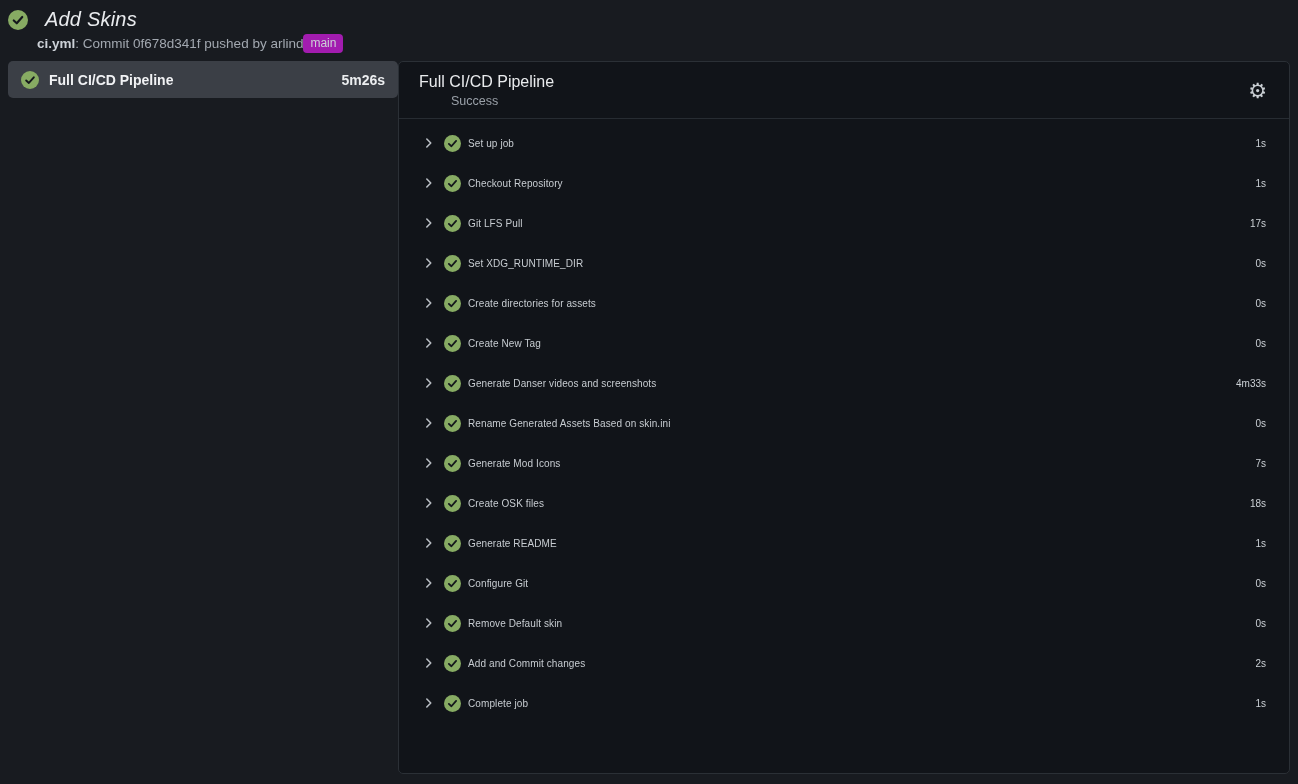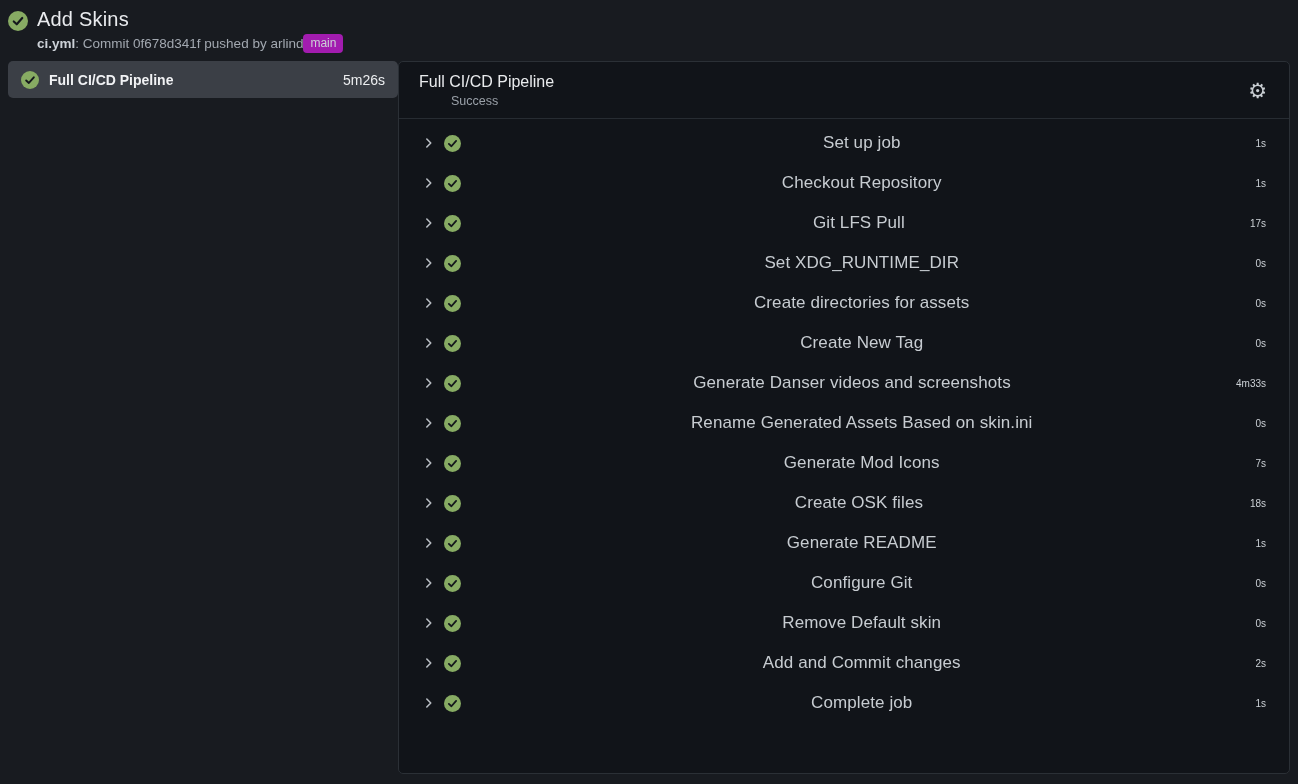--- a/index.html
+++ b/index.html
@@ -7,42 +7,42 @@
     width: 1298px; height: 784px;
     background: #181b20;
     font-family: "Liberation Sans", sans-serif;
     color: #c7ccd1;
     overflow: hidden;
   }
   .page { padding: 6px 8px 0 8px; width: 100%; height: 100%; }
 
   
   .run-header { padding: 2px 0 8px 0; }
-  .title-row { display: flex; align-items: flex-end; gap: 9px; }
+  .title-row { display: flex; align-items: center; gap: 17px; font-style: italic; }
   .title-row .title { font-size: 20px; color: #e9ebee; font-weight: 400; letter-spacing: .2px; }
   .subtitle-row { margin-left: 29px; margin-top: 3px; display: flex; align-items: center; font-size: 13.5px; color: #a2a8b0; }
   .subtitle-row .wf { font-weight: 700; color: #ccd1d7; }
   .branch-badge {
     display: inline-block; background: #a21caf; color: #ccd1d7;
     font-size: 12px; padding: 2px 7px 3px 7px; border-radius: 4px; line-height: 1.2;
     cursor: pointer;
   }
 
   
   .main-row { display: flex; align-items: flex-start; }
 
   
   .sidebar { width: 390px; flex: none; }
   .job-item {
     display: flex; align-items: center; gap: 10px;
     background: #3b3f46; border-radius: 5px;
     height: 37px; padding: 0 13px; cursor: pointer;
   }
   .job-item .job-name { font-size: 14px; font-weight: 700; color: #f1f2f4; flex: 1; }
-  .job-item .job-duration { font-size: 14px; font-weight: 400; color: #eceef0; margin-left: 8px; }
+  .job-item .job-duration { font-size: 14px; font-weight: 700; color: #eceef0; margin-left: 8px; }
 
   
   .panel {
     flex: 1; height: 713px;
     background: #111419;
     border: 1px solid #2b3036; border-radius: 5px;
     display: flex; flex-direction: column;
     overflow: hidden;
   }
   .panel-header {
@@ -58,21 +58,21 @@
   }
 
   .steps-list { padding-top: 4px; }
   .step-row {
     display: flex; align-items: center;
     height: 40px; padding: 0 23px;
     cursor: pointer;
   }
   .chevron { flex: none; width: 14px; height: 14px; color: #b8bdc3; margin-right: 8px; display: flex; align-items: center; }
   .check-icon { flex: none; width: 17px; height: 17px; margin-right: 7px; }
-  .step-name { font-size: 17px; color: #c7ccd1; flex: 1; letter-spacing: .1px; text-align: center; }
+  .step-name { font-size: 10px; color: #c7ccd1; flex: 1; letter-spacing: .1px; }
   .step-duration { font-size: 10px; color: #ccd1d6; }
 
   .status-icon { display: inline-flex; flex: none; }
 </style>
 </head>
 <body>
 
 <svg width="0" height="0" style="position:absolute">
   <defs>
     <g id="icon-check-circle">

